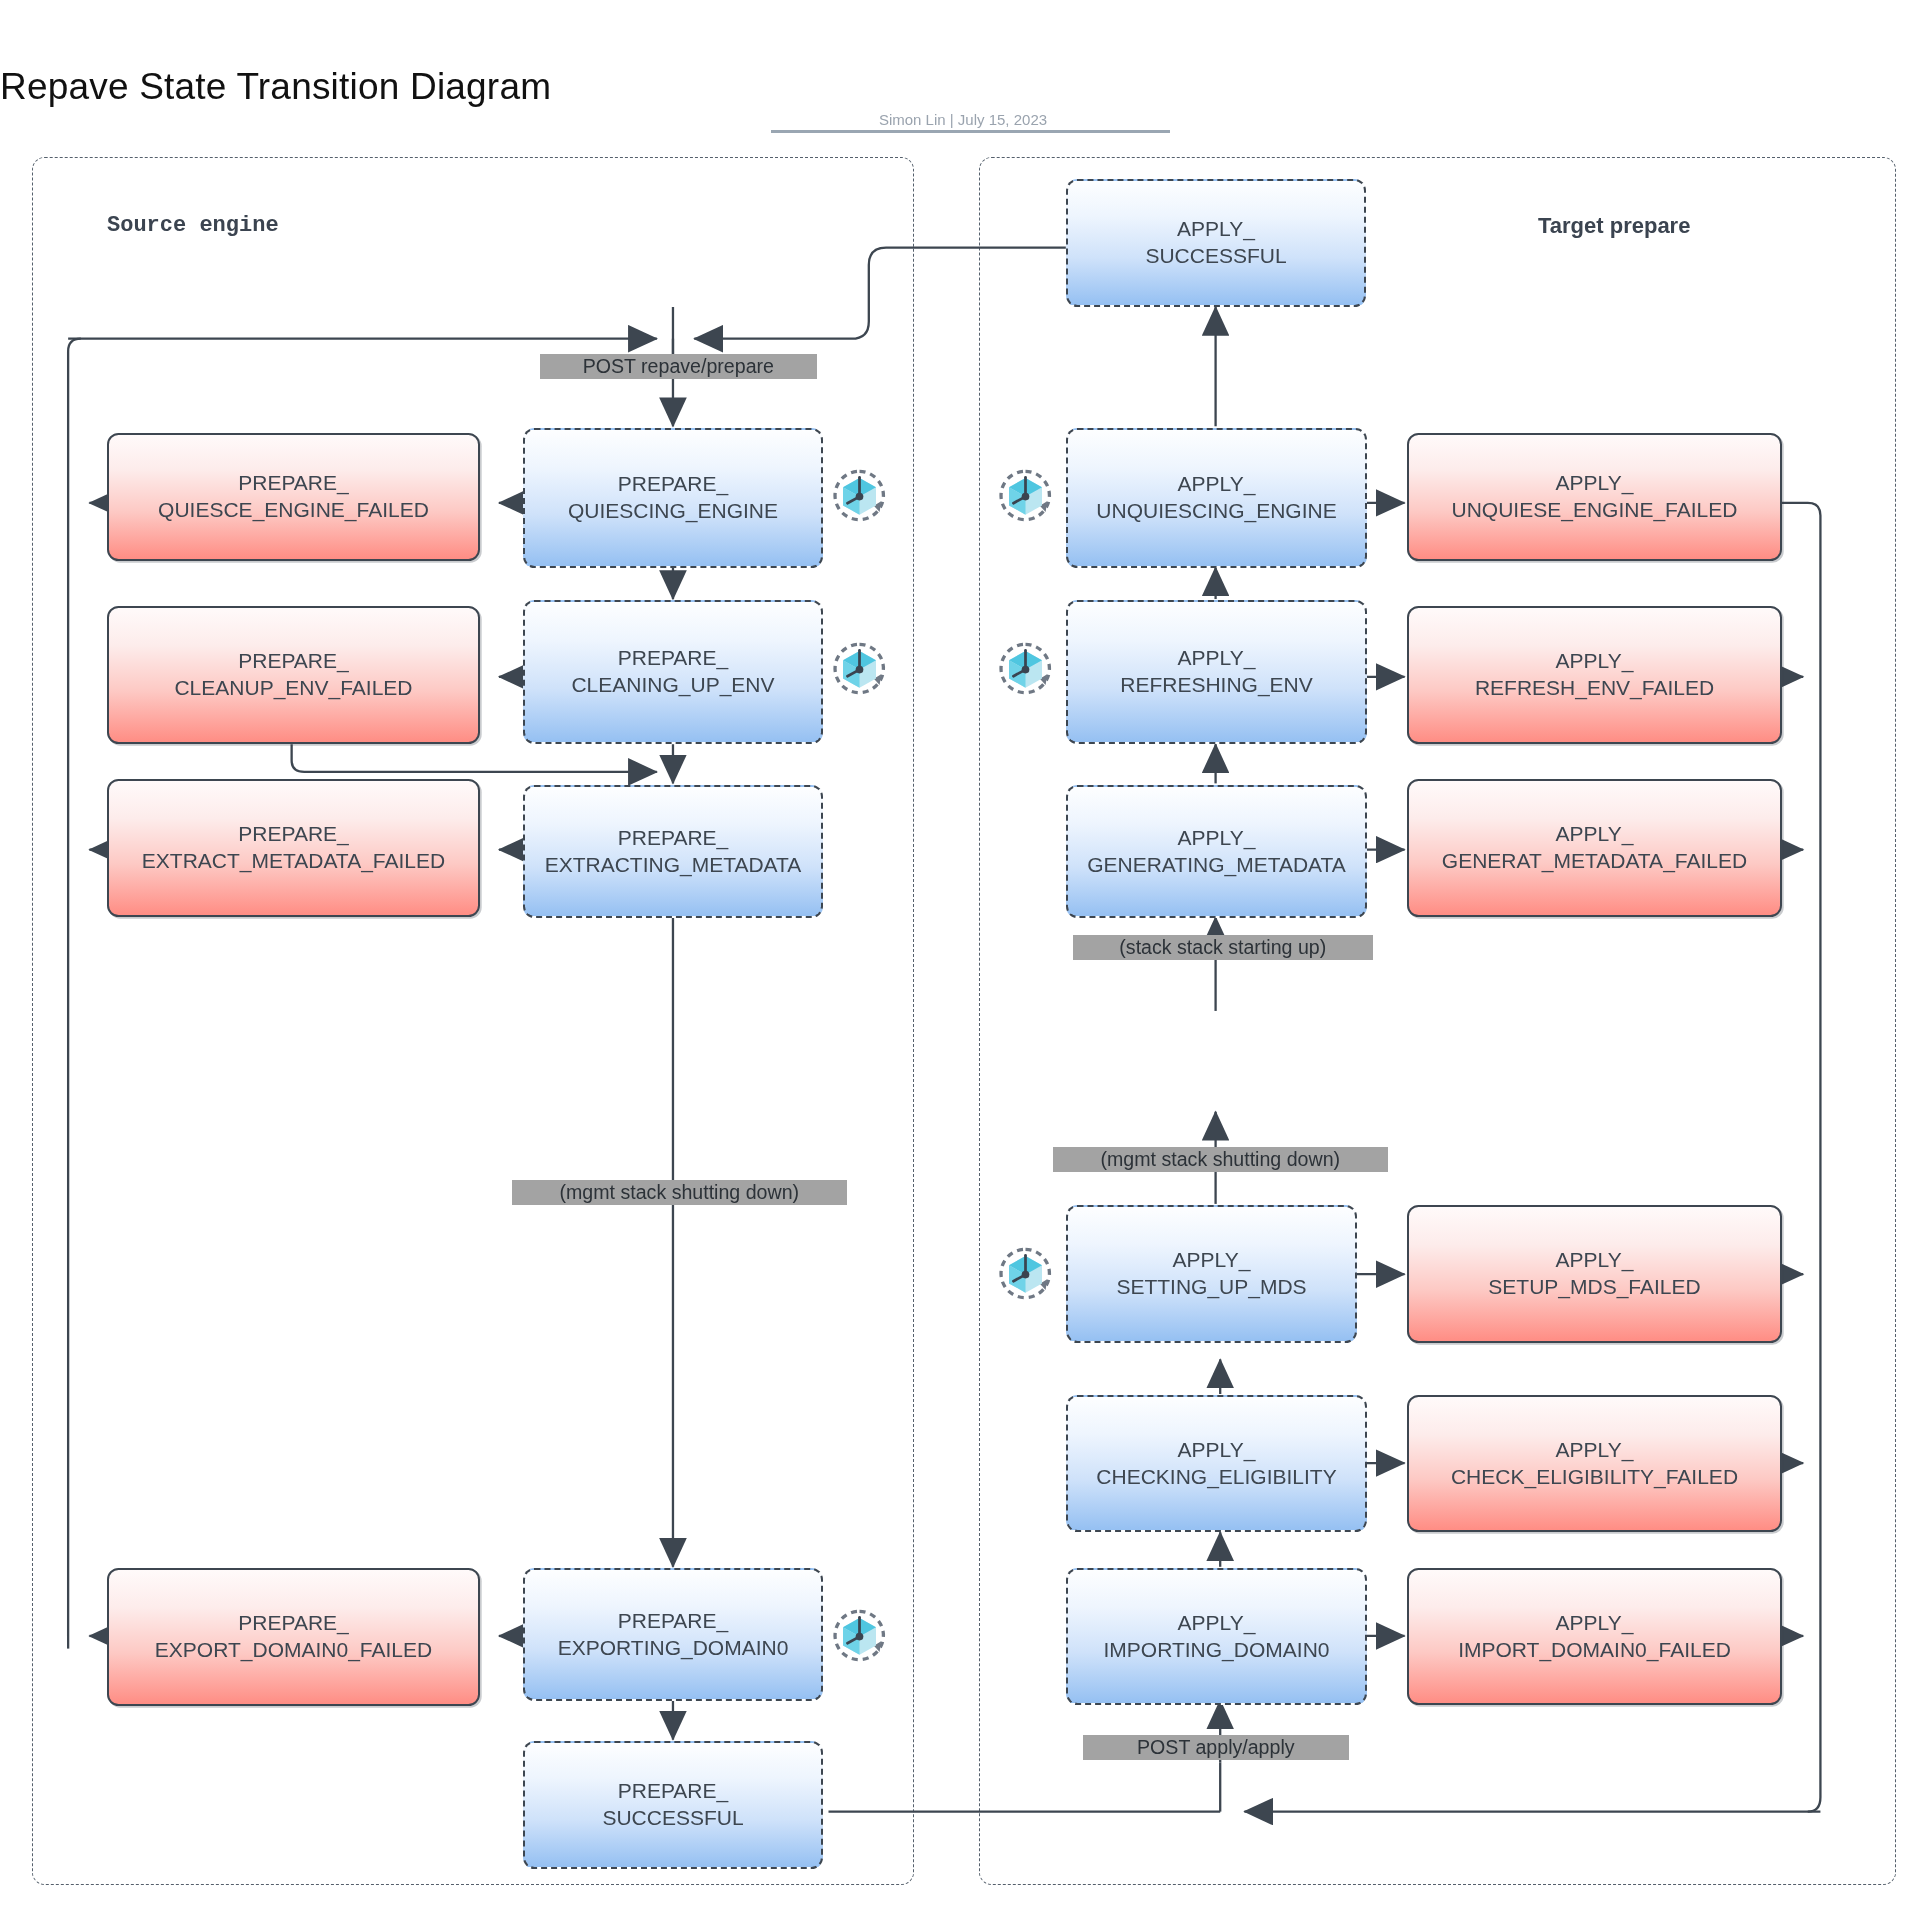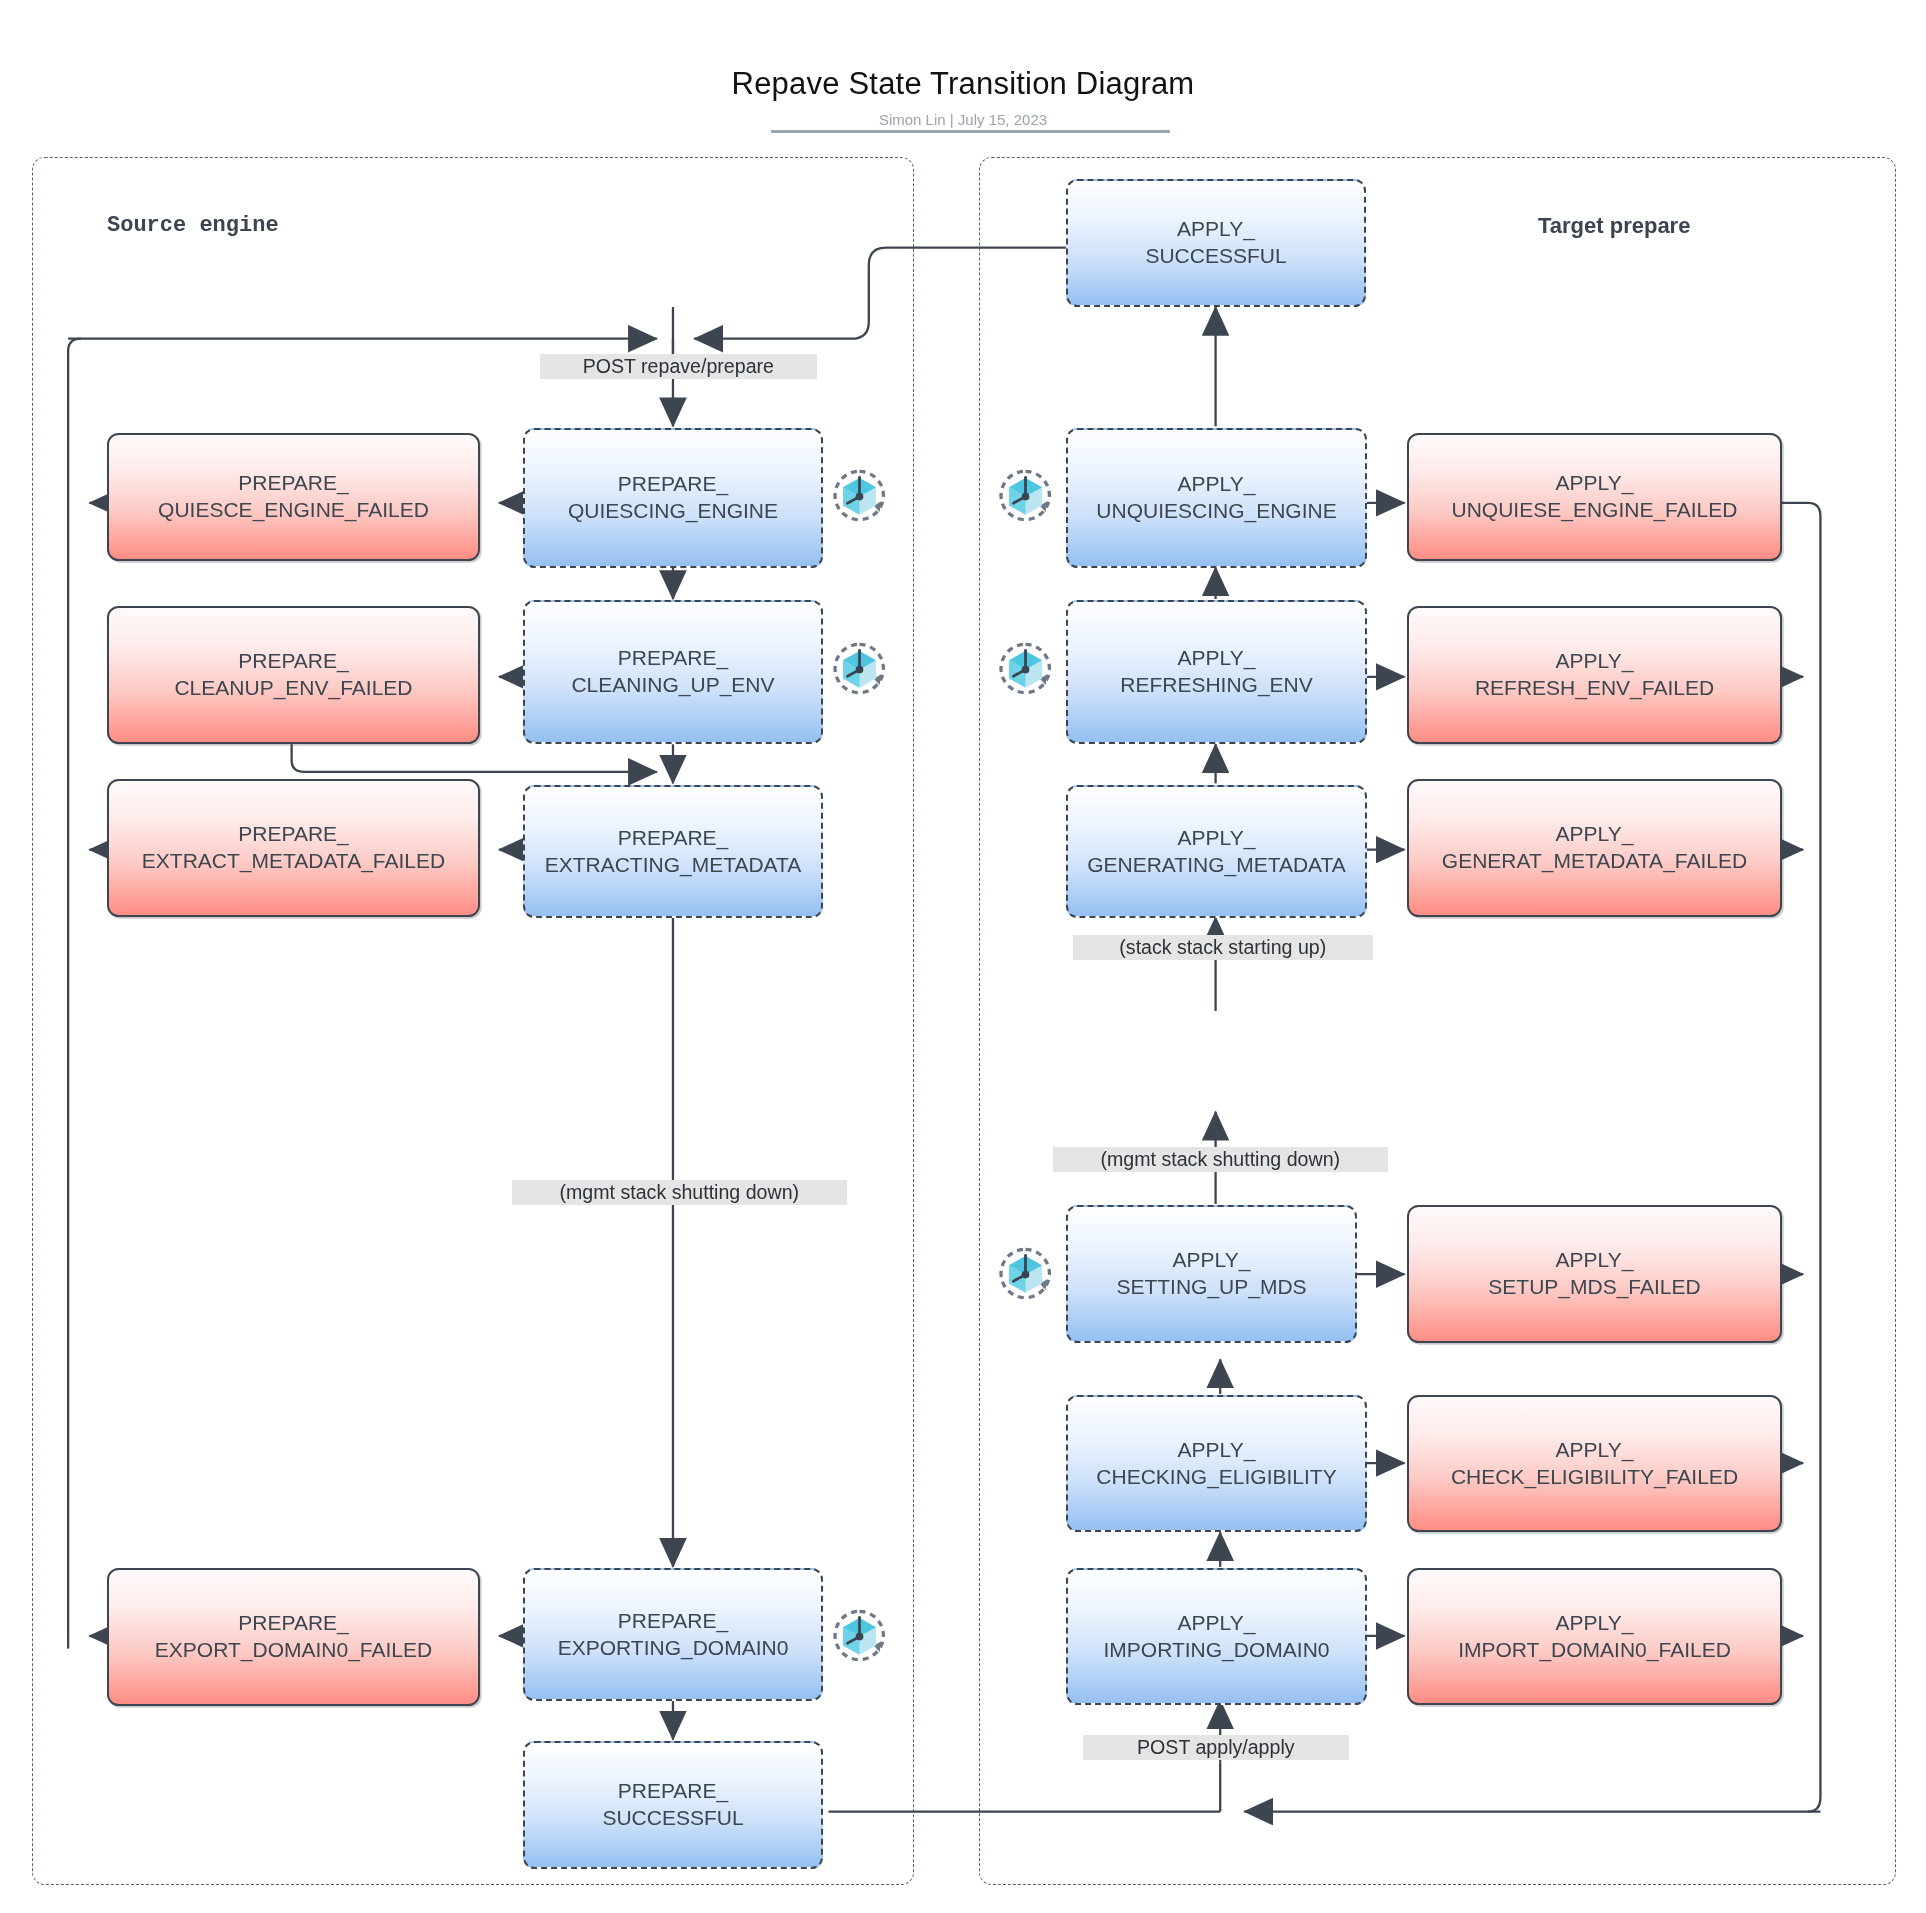--- a/index.html
+++ b/index.html
@@ -1,21 +1,21 @@
 <!DOCTYPE html>
 <html style="font-size:9.2px"><head>
 <meta charset="utf-8">
 <style>
   html,body{margin:0;padding:0;background:#ffffff;}
   body{width:1926px;height:1913px;font-family:"Liberation Sans",sans-serif;overflow:hidden;}
   #root{position:relative;width:1926px;height:1913px;}
 
   .title{
-    position:absolute;left:0;right:0;top:66px;text-align:center;
-    font-size:31px;color:#111111;font-weight:400;letter-spacing:0.2px;
+    position:absolute;left:0;right:0;top:66px;
+    font-size:37px;color:#111111;font-weight:400;letter-spacing:0.2px;
   }
   .subtitle{
     position:absolute;left:0;right:0;top:111px;text-align:center;
     font-size:15px;color:#9aa3ae;font-weight:400;
   }
   .subrule{
     position:absolute;top:130px;left:771px;width:399px;height:2.9px;background:#9aa6b2;
   }
 
   .pane{
@@ -36,21 +36,21 @@
     background:linear-gradient(180deg,#fdfeff 0%,#eef5fe 28%,#cfe2fa 62%,#95c0f2 100%);
   }
   .node.red{
     border:2.3px solid #3d4650;
     background:linear-gradient(180deg,#fffafa 0%,#fdeceb 28%,#fdc9c4 62%,#ff8d84 100%);
     box-shadow:1.7px 1.7px 0 rgba(61,70,80,.28);
   }
 
   .edge-label{
     position:absolute;font-size:19.6px;color:#2c3238;text-align:center;
-    background:#e5e5e5;padding:1.2px 5.8px;white-space:nowrap;
+    background:#a3a3a3;padding:1.2px 5.8px;white-space:nowrap;
   }
 
   .clock{position:absolute;width:55px;height:55px;}
 
   svg.wires{position:absolute;left:0;top:0;width:1926px;height:1913px;pointer-events:none;}
 </style>
 </head>
 <body>
 
 <div id="root">

